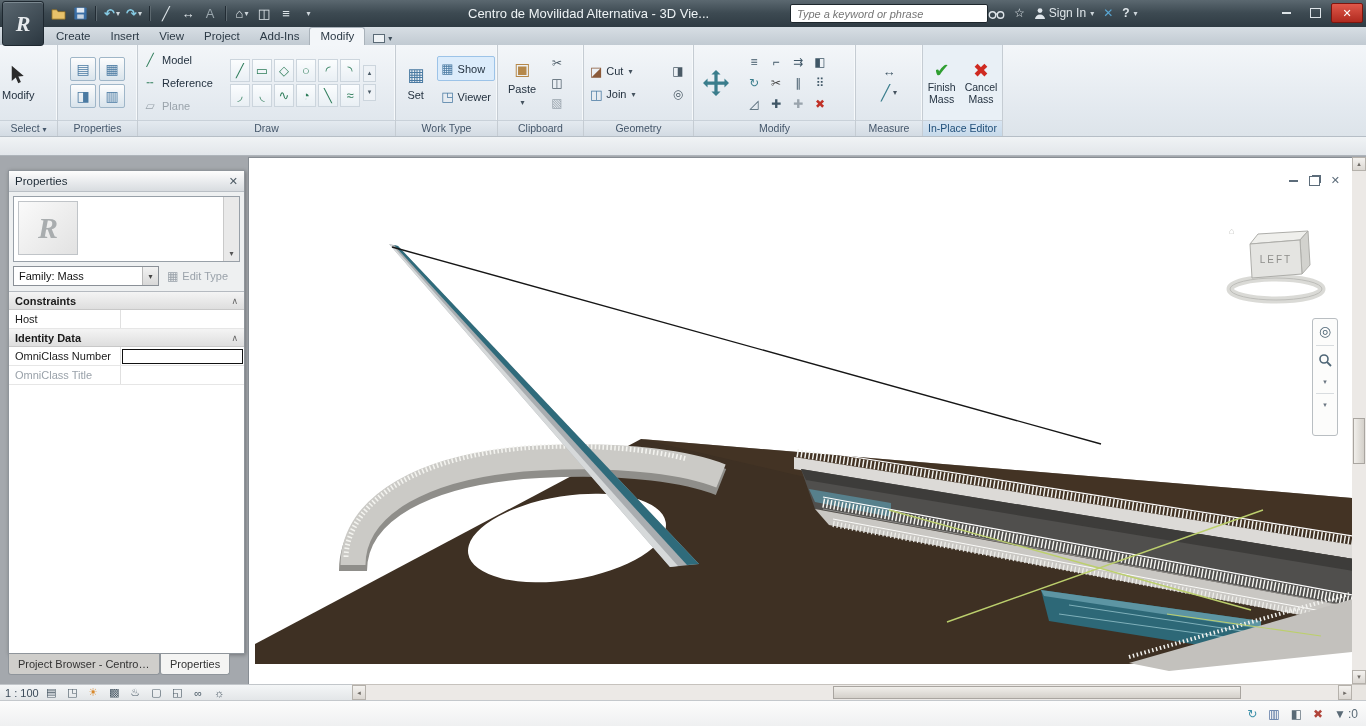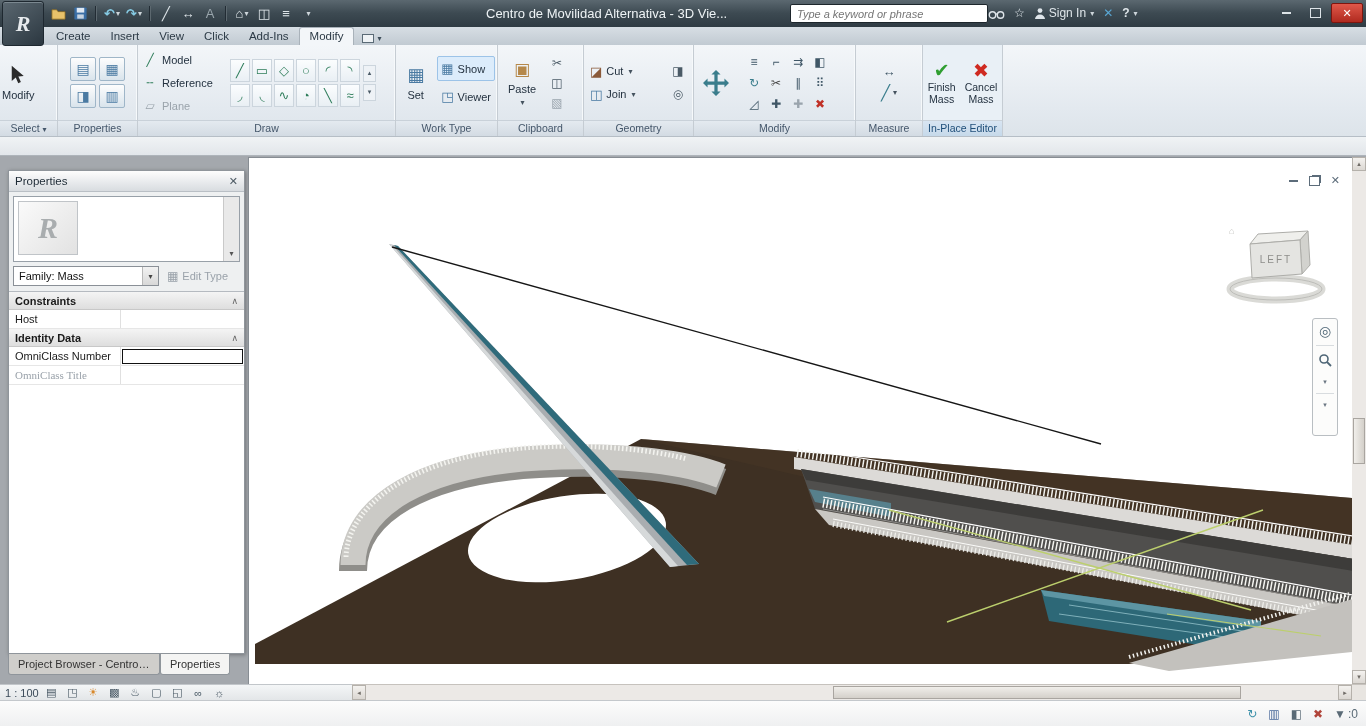--- a/index.html
+++ b/index.html
@@ -12,21 +12,21 @@
     background:linear-gradient(145deg,#5a6770,#2b3740);border:1px solid #1e2830;border-radius:3px;
     color:#e7ebee;font:italic bold 22px "Liberation Serif","DejaVu Serif",serif;
     display:flex;align-items:center;justify-content:center;box-shadow:inset 0 1px 0 #7b8890;}
   .qat{position:absolute;left:48px;top:3px;height:20px;display:flex;align-items:center;gap:2px;}
   .qbtn{min-width:20px;height:20px;display:flex;align-items:center;justify-content:center;
     color:#dfe6ea;font-size:13px;border-radius:2px;}
   .qbtn svg{width:15px;height:15px;}
   .qsep{width:1px;height:15px;background:#222c34;border-right:1px solid #5c686f;margin:0 3px;}
   .dd{font-size:8px;color:#cdd5da;margin-left:1px;}
   .c-teal{color:#86cbe4;}
-  #title{position:absolute;left:468px;top:0;height:27px;line-height:27px;color:#eef3f5;font-size:13px;margin-left:18px;}
+  #title{position:absolute;left:468px;top:0;height:27px;line-height:27px;color:#eef3f5;font-size:13px;}
   #search{position:absolute;left:790px;top:4px;width:184px;height:17px;border:1px solid #1d262c;
     border-radius:2px;font:italic 11px "Liberation Sans","DejaVu Sans",sans-serif;color:#8a9096;
     padding:0 6px;background:#fff;box-sizing:content-box;}
   .tb-right{position:absolute;left:988px;top:3px;height:20px;display:flex;align-items:center;gap:9px;
     color:#dfe6ea;font-size:12px;}
   .tbi{display:flex;align-items:center;gap:3px;}
   .winbtns{position:absolute;right:3px;top:3px;display:flex;gap:3px;align-items:center;}
   .wbtn{width:26px;height:18px;display:flex;align-items:center;justify-content:center;color:#dde3e7;}
   .wbtn .minbar{width:9px;height:2px;background:#dde3e7;}
   .wbtn .maxbox{width:9px;height:8px;border:1px solid #dde3e7;}
@@ -104,21 +104,21 @@
   .dd2{margin-left:auto;width:15px;height:100%;background:linear-gradient(#f2f2f2,#d8d8d8);
     border-left:1px solid #b8b8b8;display:flex;align-items:center;justify-content:center;font-size:8px;color:#444;}
   .edittype{display:flex;align-items:center;gap:4px;font-size:11px;color:#9aa2aa;}
   .gridwrap{flex:1;background:#fff;border-top:1px solid #b5bac0;display:flex;flex-direction:column;overflow:hidden;}
   .ghead{height:17px;flex:none;display:flex;align-items:center;background:linear-gradient(#f4f4f4,#dedede);
     border-bottom:1px solid #c8c8c8;font-size:11px;font-weight:bold;padding:0 6px;color:#1a1a1a;}
   .gcol{margin-left:auto;font-size:9px;color:#666;font-weight:normal;}
   .prow{height:18px;flex:none;display:flex;border-bottom:1px solid #e6e6e6;font-size:11px;align-items:stretch;}
   .plabel{width:112px;padding-left:6px;box-sizing:border-box;color:#1a1a1a;border-right:1px solid #e0e0e0;
     display:flex;align-items:center;}
-  .plabel.dis{color:#9aa2aa;font-family:Liberation Serif, serif;}
+  .plabel.dis{color:#9aa2aa;}
   .pvalue{flex:1;display:flex;align-items:center;padding:0 1px;}
   .pvalue input{width:100%;height:15px;border:1px solid #111;font-size:11px;padding:0 2px;box-sizing:border-box;}
   .pal-bottom{height:23px;flex:none;background:#ececec;border-top:1px solid #c6c6c6;display:flex;
     align-items:center;padding:0 6px;font-size:11px;}
   .helplink{color:#1552a8;text-decoration:underline;}
   .applybtn{margin-left:auto;width:66px;height:18px;background:linear-gradient(#f6f6f6,#dcdcdc);
     border:1px solid #aaa;color:#9aa0a6;font-size:11px;display:flex;align-items:center;justify-content:center;border-radius:2px;}
   
   #docktabs{position:absolute;left:8px;top:498px;display:flex;}
   .dtab{height:21px;line-height:20px;font-size:11px;padding:0 9px;border:1px solid #8f959b;border-top:none;
@@ -245,21 +245,21 @@
         </span>
       <span class="wbtn close">✕</span>
     </div>
   </div>
   <div id="appbtn">R</div>
 
   <div id="tabrow">
     <span class="rtab">Create</span>
     <span class="rtab">Insert</span>
     <span class="rtab">View</span>
-    <span class="rtab">Click</span>
+    <span class="rtab">Project</span>
     <span class="rtab">Add-Ins</span>
     <span class="rtab active">Modify</span>
     <span class="ribmin">
         <span class="mbox"></span>
         <i class="dd" style="color:#3d4d5a">▾</i>
       </span>
   </div>
 
   <div id="ribbon">
 

